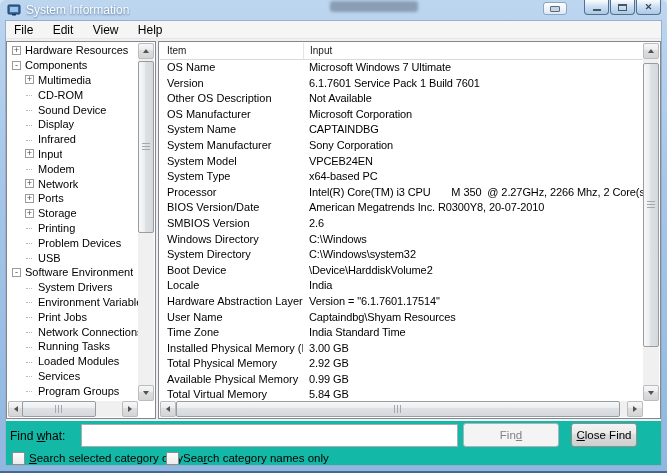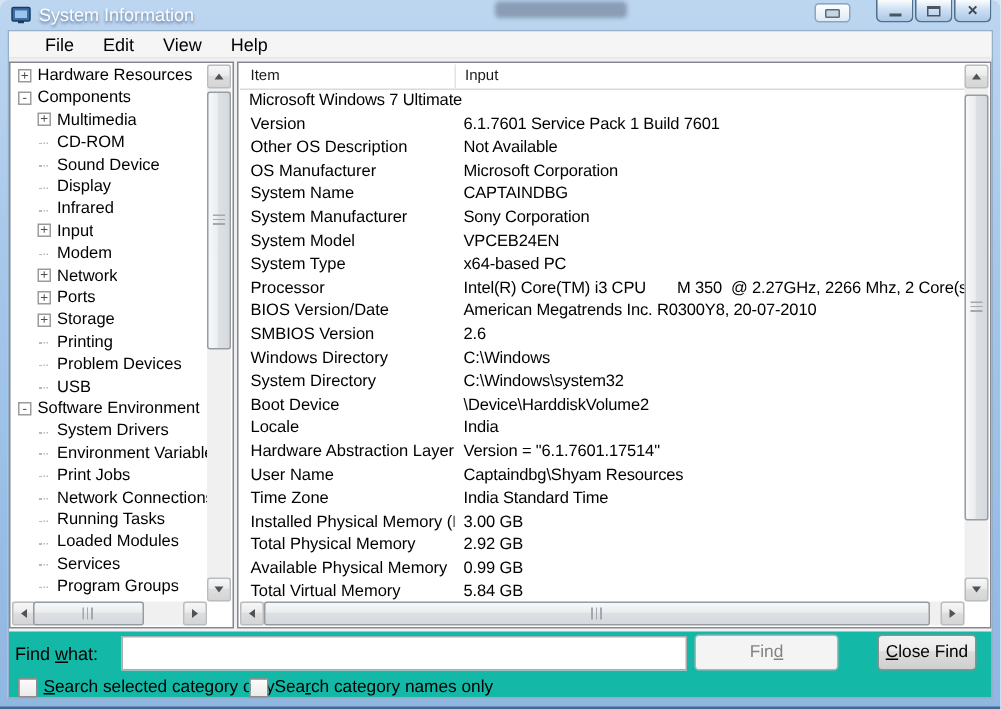--- a/index.html
+++ b/index.html
@@ -23,21 +23,21 @@
   .overlay-rect{width:10px;height:6px;border:1px solid #5b6a7c;background:#c7d4e2;border-radius:1px;}
   .win-controls{position:absolute;top:0;right:6px;display:flex;gap:1px;}
   .win-btn{width:25px;height:15px;border:1px solid #51708f;border-top:none;border-radius:0 0 4px 4px;
     background:linear-gradient(rgba(255,255,255,.95),rgba(214,230,246,.65) 45%,rgba(160,190,220,.55));
     display:flex;align-items:center;justify-content:center;padding:0;cursor:default;}
   .glyph-min{width:8px;height:2px;background:#49555f;margin-top:5px;}
   .glyph-max{width:9px;height:7px;border:1px solid #49555f;border-top-width:2px;background:transparent;}
   .glyph-close{font-size:9px;line-height:9px;color:#3c4650;font-weight:bold;}
   
   .inner{position:absolute;top:20px;left:5px;right:5px;bottom:7px;background:#f0f0f0;border:1px solid #97b0ca;}
-  .menubar{position:absolute;top:0;left:0;right:0;height:18px;background:#f5f5f5;border-bottom:1px solid #e6e6e6;padding-left:16px;}
+  .menubar{position:absolute;top:0;left:0;right:0;height:18px;background:#f5f5f5;border-bottom:1px solid #e6e6e6;}
   .menu-item{display:inline-block;padding:2px 8px 0 8px;font-size:12px;line-height:15px;}
   
   .panel{position:absolute;background:#fff;border:1px solid #828790;}
   .tree-panel{left:0;top:20px;width:150px;height:378px;}
   .list-panel{left:152px;top:20px;width:503px;height:378px;}
   
   .tree-view{position:absolute;top:1px;left:1px;right:17px;bottom:17px;overflow:hidden;font-size:11px;}
   .tree-item{display:flex;align-items:center;height:14.8px;white-space:nowrap;}
   .tree-item.level-0{padding-left:4px;}
   .tree-item.level-1{padding-left:17px;}
@@ -85,21 +85,21 @@
   .list-vscroll .sb-thumb{top:20px;height:284px;}
   .list-hscroll .sb-thumb{left:16px;width:444px;}
   
   .findbar{position:absolute;left:0;right:0;top:400px;bottom:0;background:#14b8a6;}
   .find-label{position:absolute;left:4px;top:8px;font-size:12px;}
   .find-input{position:absolute;left:75px;top:3px;width:377px;height:23px;border:1px solid #a9adb2;
     background:#fff;font-family:"Liberation Sans",sans-serif;font-size:12px;padding:0 4px;}
   .btn{position:absolute;height:24px;border:1px solid #8e8f8f;border-radius:3px;font-family:"Liberation Sans",sans-serif;
     font-size:11.5px;background:linear-gradient(#f3f3f3,#ebebeb 45%,#dddddd 46%,#cfcfcf);color:#000;padding:0;}
   .btn-find{left:457px;top:2px;width:96px;background:#f4f4f4;border-color:#adb2b5;color:#838383;}
-  .btn-close{left:565px;top:2px;width:66px;margin-left:14px;}
+  .btn-close{left:565px;top:2px;width:66px;}
   .mn{text-decoration:underline;}
   .checkbox-row{position:absolute;left:0;right:0;top:30px;height:16px;}
   .checkbox{position:absolute;top:1px;width:13px;height:13px;border:1px solid #8e8e8e;border-radius:1px;
     background:linear-gradient(#fcfcfc,#ebebeb);}
   .cb-label{position:absolute;top:1px;font-size:11.5px;}
   .cb1{left:6px;} .cb1-label{left:23px;}
   .cb2{left:160px;} .cb2-label{left:177px;}
 </style>
 </head>
 <body>
@@ -270,20 +270,21 @@
       </div>
     </div>
 
     <div class="panel list-panel">
       <div class="list-header">
         <span class="hdr-item">Item</span>
         <span class="hdr-value">Input</span>
       </div>
       <div class="list-rows">
           <div class="list-row">
+    <span class="cell-item">OS Name</span>
     <span class="cell-value">Microsoft Windows 7 Ultimate</span>
   </div>
           <div class="list-row">
     <span class="cell-item">Version</span>
     <span class="cell-value">6.1.7601 Service Pack 1 Build 7601</span>
   </div>
           <div class="list-row">
     <span class="cell-item">Other OS Description</span>
     <span class="cell-value">Not Available</span>
   </div>

